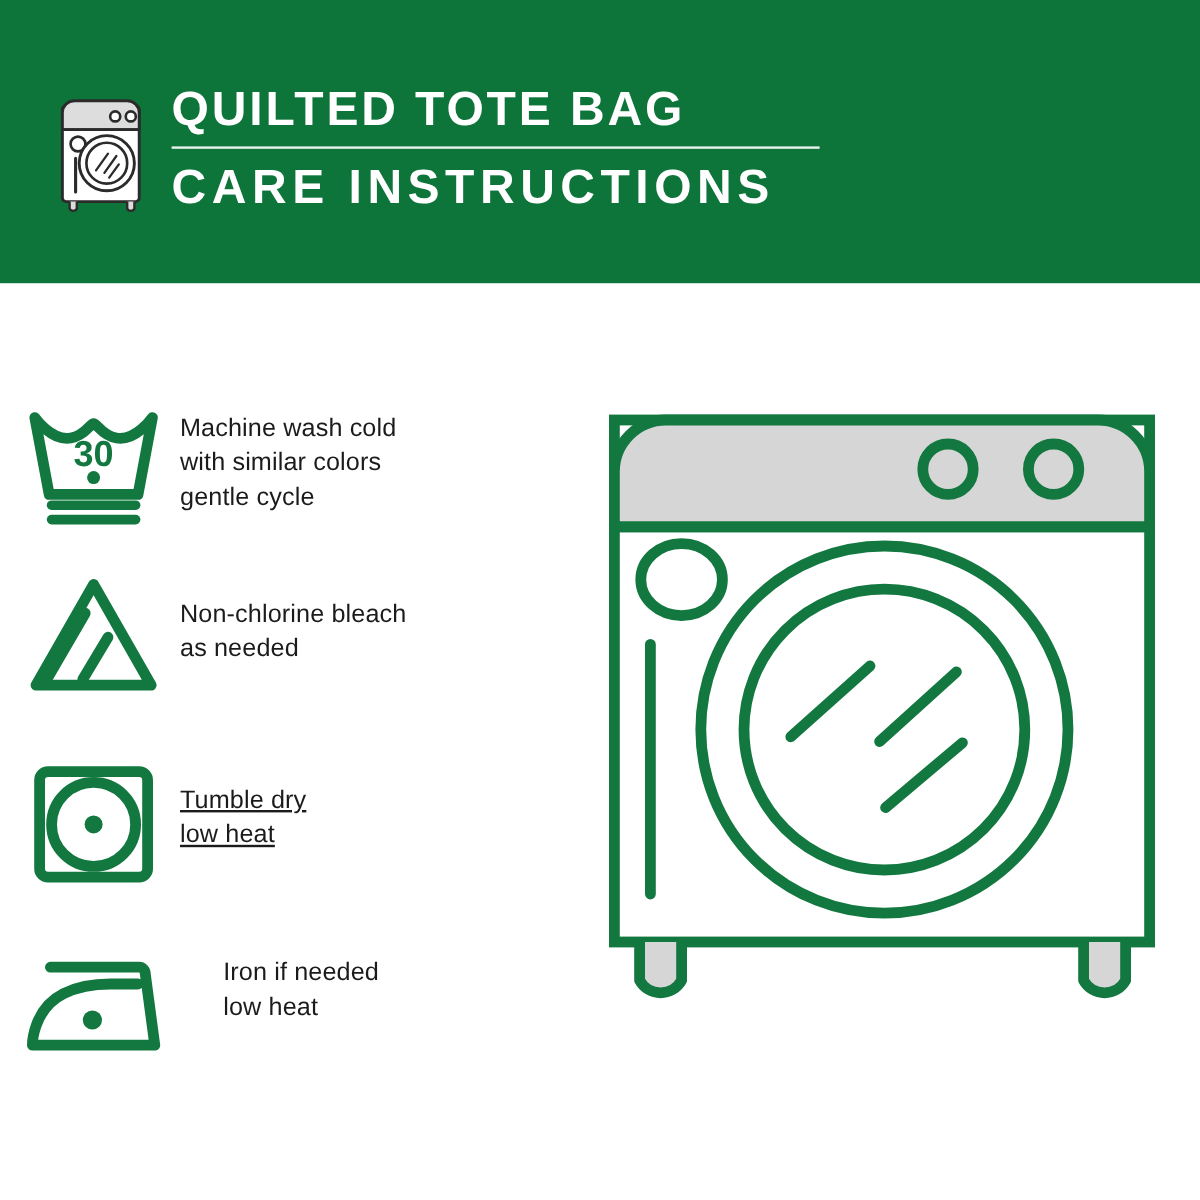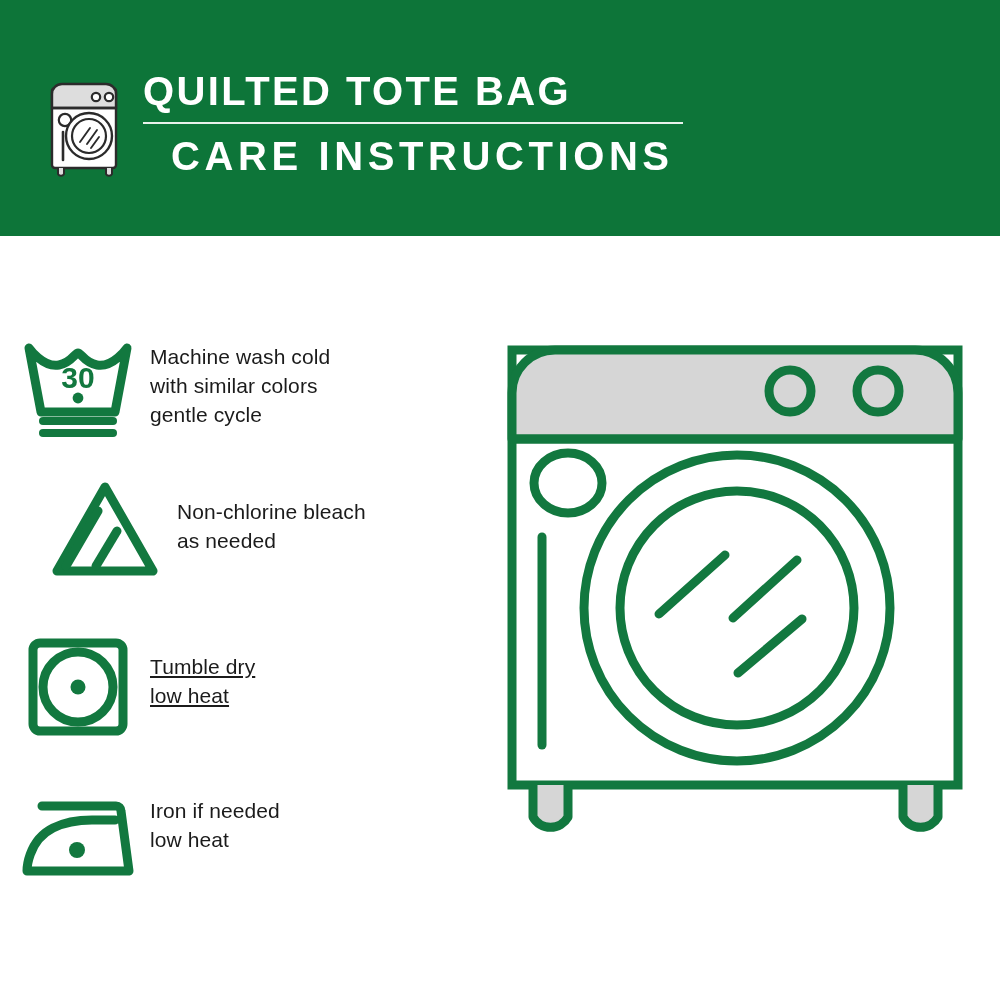--- a/index.html
+++ b/index.html
@@ -59,42 +59,41 @@
     margin: 8px 0 9px 0;
   }
 
   .title-line2 {
     color: #ffffff;
     font-size: 40px;
     line-height: 46px;
     letter-spacing: 4.6px;
     font-weight: 700;
     white-space: nowrap;
-    margin-left: 28px;
   }
 
   
   .care-list {
     position: absolute;
     left: 0;
     top: 236px;
     width: 470px;
     height: 648px;
   }
 
   .care-item {
     position: absolute;
     left: 0;
     width: 470px;
     display: flex;
     align-items: flex-start;
   }
 
   .care-item[data-index="0"] { top: 100px; }
-  .care-item[data-index="1"] { top: 241px; margin-left: 27px; }
+  .care-item[data-index="1"] { top: 241px; }
   .care-item[data-index="2"] { top: 398px; }
   .care-item[data-index="3"] { top: 550px; }
 
   .care-symbol {
     width: 150px;
     min-width: 150px;
     display: flex;
     justify-content: center;
     padding-left: 6px;
   }
@@ -105,21 +104,21 @@
     line-height: 29px;
     font-weight: 400;
     letter-spacing: 0.1px;
     padding-top: 2px;
     white-space: pre-line;
   }
 
   .care-item[data-index="0"] .care-label { padding-top: 6px; }
   .care-item[data-index="1"] .care-label { padding-top: 20px; }
   .care-item[data-index="2"] .care-label { padding-top: 18px; text-decoration: underline; }
-  .care-item[data-index="3"] .care-label { padding-top: 10px; }
+  .care-item[data-index="3"] .care-label { padding-top: 10px; margin-left: 36px; }
 
   
   .machine-illustration {
     position: absolute;
     left: 485px;
     top: 325px;
     width: 500px;
     height: 610px;
   }
 </style>

